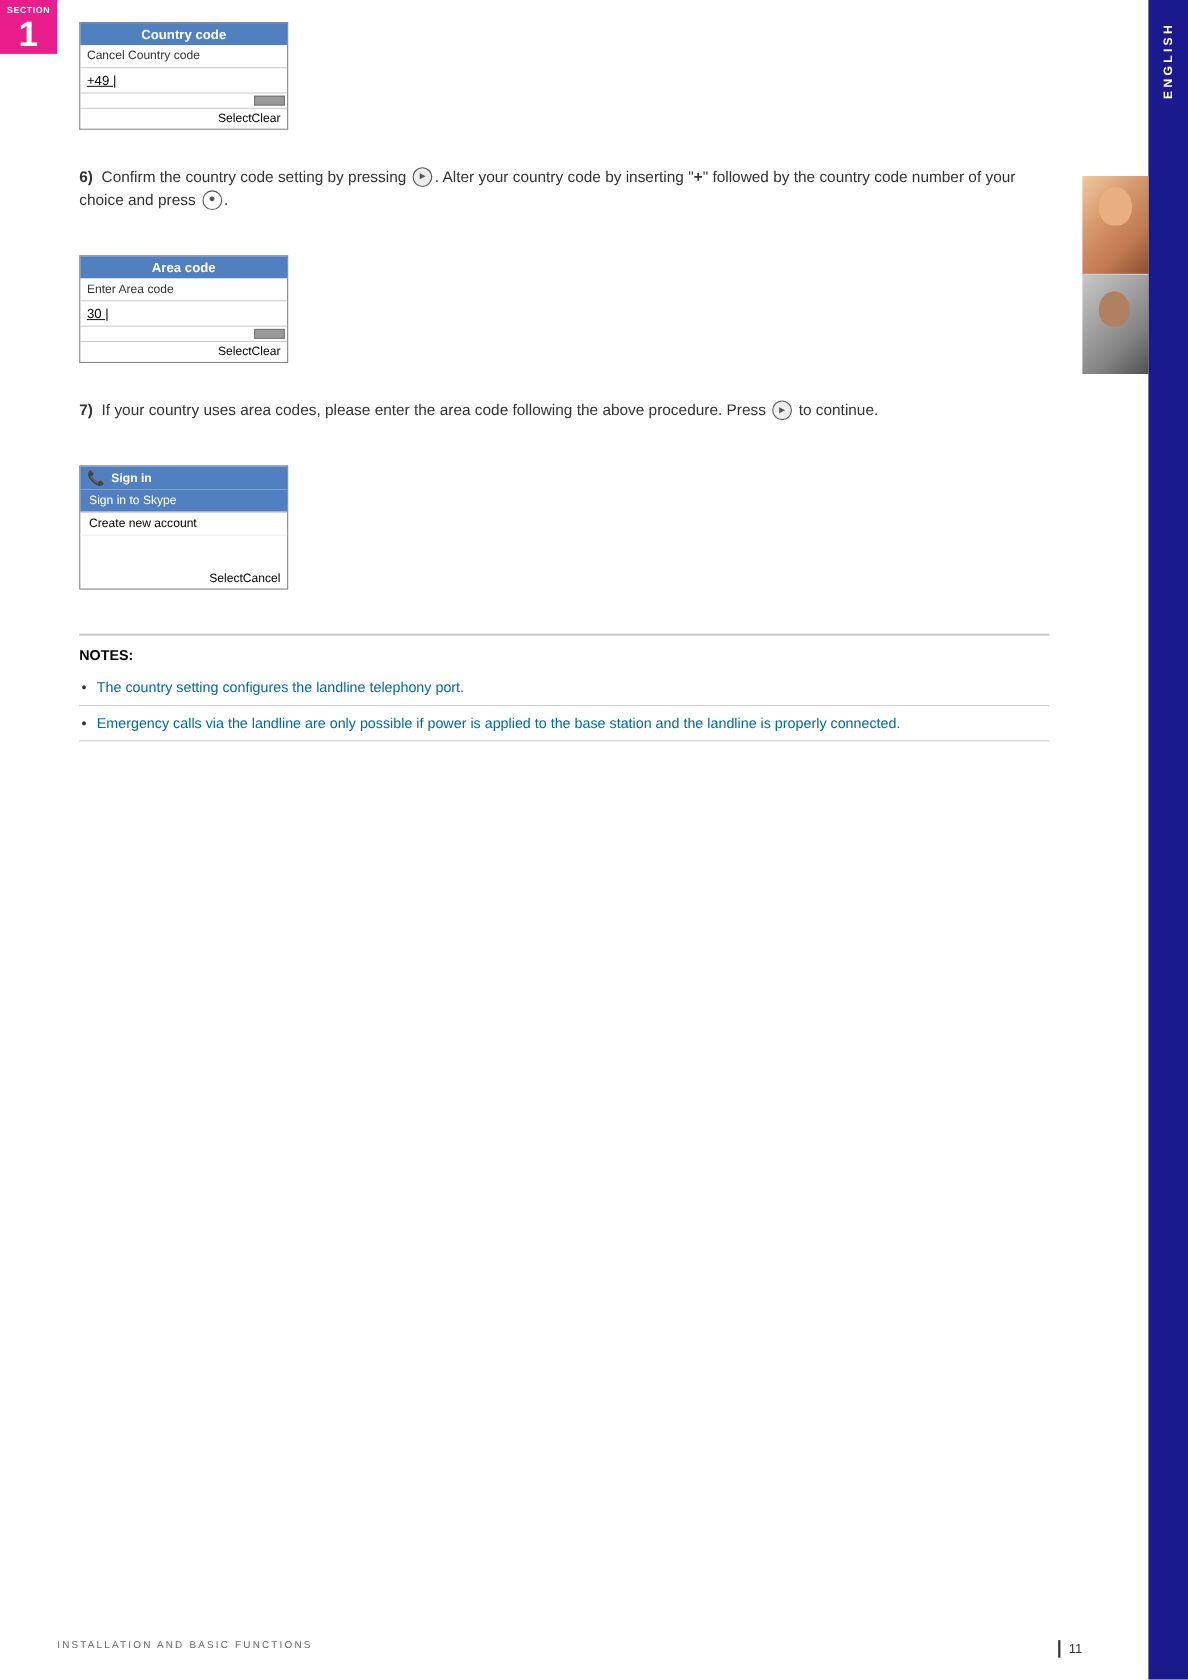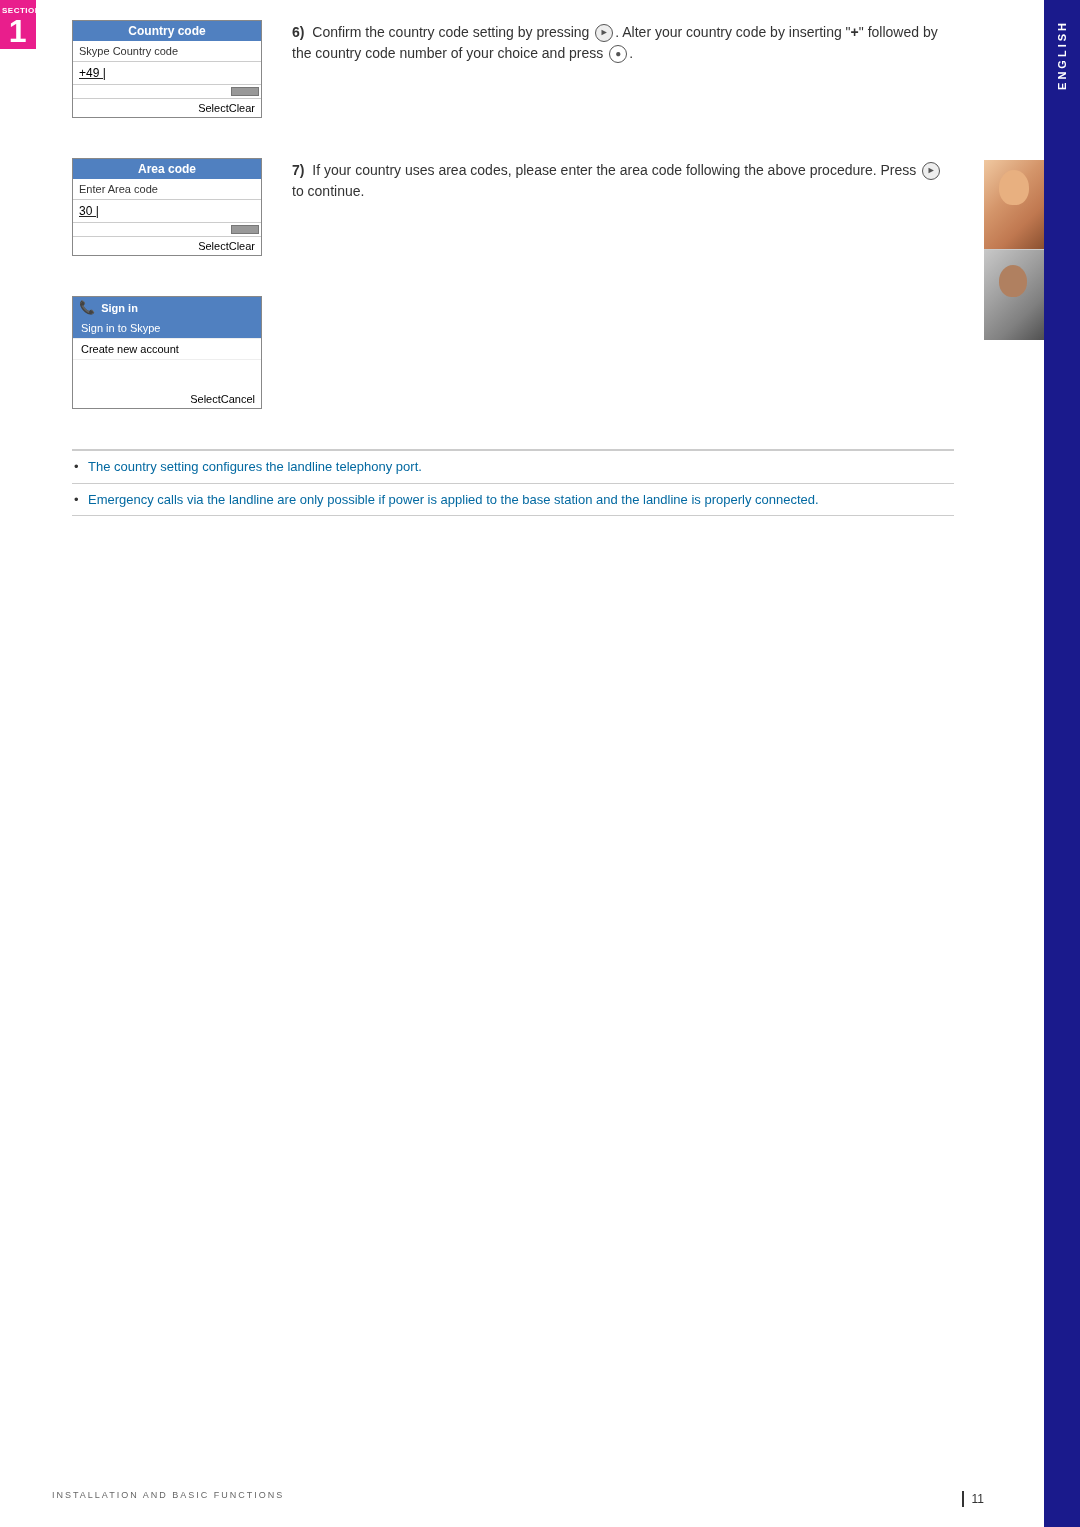--- a/index.html
+++ b/index.html
@@ -11,21 +11,21 @@
       background: #fff;
       color: #222;
       position: relative;
     }
 
     
     .section-tab {
       position: absolute;
       top: 0;
       left: 0;
-      width: 36px;
+      width: 52px;
       background: #e91e8c;
       color: #fff;
       font-size: 10px;
       font-weight: bold;
       text-transform: uppercase;
       text-align: center;
       padding: 4px 2px 2px 2px;
       letter-spacing: 0.5px;
     }
     .section-tab .section-number {
@@ -108,21 +108,21 @@
     
     .main-content {
       margin-left: 52px;
       margin-right: 96px;
       padding: 20px 30px 40px 20px;
     }
 
     
     .step-row {
       display: flex;
-      flex-direction: row;
+      flex-direction: column;
       margin-bottom: 40px;
       align-items: flex-start;
       gap: 30px;
     }
 
     
     .device-screen {
       width: 190px;
       min-width: 190px;
       border: 1.5px solid #888;
@@ -333,21 +333,21 @@
 <div class="sidebar-photos">
   <div class="sidebar-photo top"></div>
   <div class="sidebar-photo bottom"></div>
 </div>
 
 <div class="main-content">
 
   <div class="step-row">
     <div class="device-screen">
       <div class="device-title-bar">Country code</div>
-      <div class="device-subtitle">Skype Country code</div>
+      <div class="device-subtitle">Cancel Country code</div>
       <div class="device-input-row">
         <span class="device-input-value">+49 |</span>
       </div>
       <div class="device-scrollbar-row">
         <div class="device-scrollbar" style="width:28px;height:9px;background:#999;border:1px solid #777;float:right;"></div>
       </div>
       <div class="device-btn-row">
         <span class="device-btn">Select</span>
         <span class="device-btn">Clear</span>
       </div>
@@ -394,20 +394,21 @@
       <div class="device-menu-item">Create new account</div>
       <div class="device-spacer"></div>
       <div class="device-btn-row">
         <span class="device-btn">Select</span>
         <span class="device-btn">Cancel</span>
       </div>
     </div>
   </div>
 
   <div class="notes-section">
+    <div class="notes-title">NOTES:</div>
     <ul class="notes-list">
       <li>The country setting configures the landline telephony port.</li>
       <li>Emergency calls via the landline are only possible if power is applied to the base station and the landline is properly connected.</li>
     </ul>
   </div>
 
 </div>
 
 <div class="page-footer">
   <span class="footer-text">INSTALLATION AND BASIC FUNCTIONS</span>

